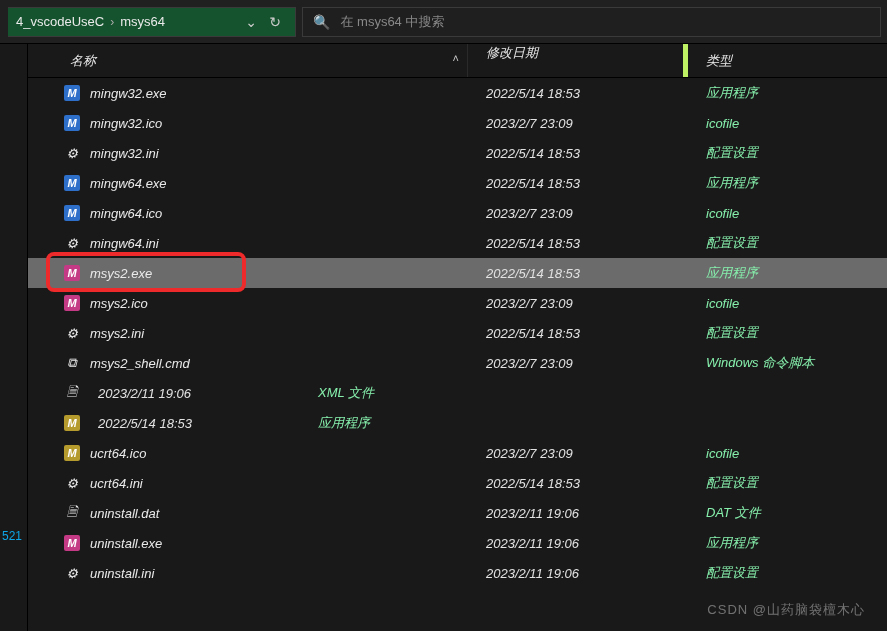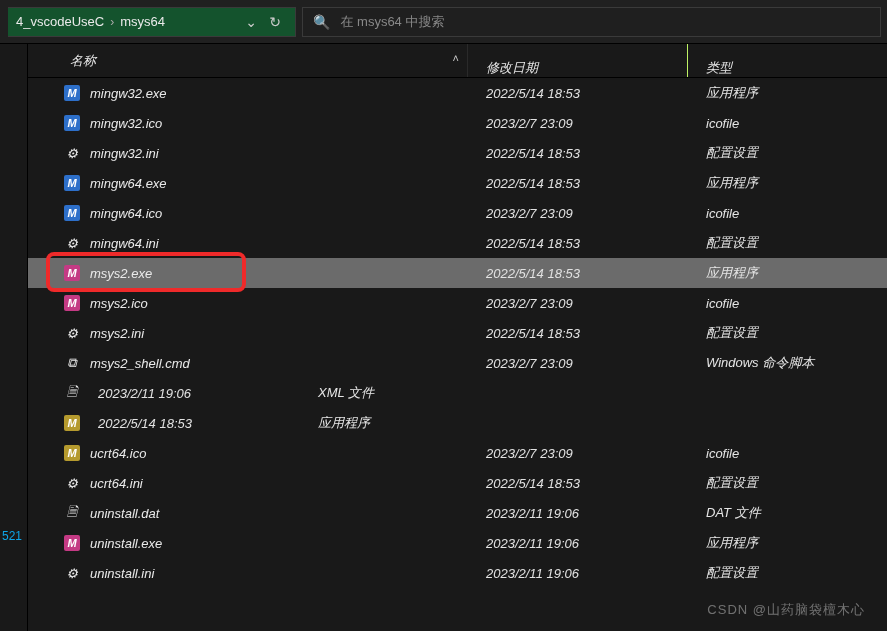--- a/index.html
+++ b/index.html
@@ -49,33 +49,33 @@
 .leftedge .id521 { position:absolute; bottom:88px; left:2px; color:#0ea5e9; font-size:12px; }
 .listpane { flex: 1; background: #191919; display: flex; flex-direction: column; position: relative; font-style: italic; }
 
 .cols {
   height: 34px; display: flex; align-items: center;
   border-bottom: 1px solid #000;
   color: #e8e8e8; font-size: 13px;
 }
 .col-name { width: 440px; padding-left: 42px; position: relative; border-right:1px solid #2a2a2a; height:100%; display:flex; align-items:center;}
 .col-name .sortmark { position: absolute; right: 8px; top: 8px; font-size: 11px; color: #ccc; }
-.col-date { width: 220px; padding-left: 18px; border-right:1px solid #bef264; height:100%; display:flex; align-items:flex-end;}
-.col-type { flex: 1; padding-left: 18px; height:100%; display:flex; align-items:flex-end;}
+.col-date { width: 220px; padding-left: 18px; border-right:5px solid #bef264; height:100%; display:flex; align-items:flex-start;}
+.col-type { flex: 1; padding-left: 18px; height:100%; display:flex; align-items:center;}
 
 .rows { flex: 1; overflow: hidden; }
 .row {
   height: 30px; display: flex; align-items: center;
   padding-left: 36px; position: relative; color: #eaeaea;
 }
 .row.selected { background: #6b6b6b; }
 .row .ic { width: 16px; height: 16px; margin-right: 10px; display: inline-flex; align-items:center; justify-content:center; border-radius:2px; flex-shrink:0;}
 .row .nm { width: 388px; }
 .row .dt { width: 220px; padding-left: 8px; color: #e2e2e2;}
-.row .tp { flex: 1; padding-left: 8px; color: #e5e5e5;}
+.row .tp { flex: 1; padding-left: 8px; color: #86efac;}
 
 .ic-m-blue { background:#2d6fc9; color:#fff; font-weight:bold; font-size:11px; }
 .ic-m-pink { background:#c43a84; color:#fff; font-weight:bold; font-size:11px; }
 .ic-m-yel  { background:#b59a2e; color:#fff; font-weight:bold; font-size:11px; }
 .ic-ini, .ic-file, .ic-cmd, .ic-xml, .ic-dat { color:#e8e8e8; font-size:13px; }
 
 .hlbox {
   position: absolute;
   border: 4px solid #ef2a2a;
   border-radius: 8px;

